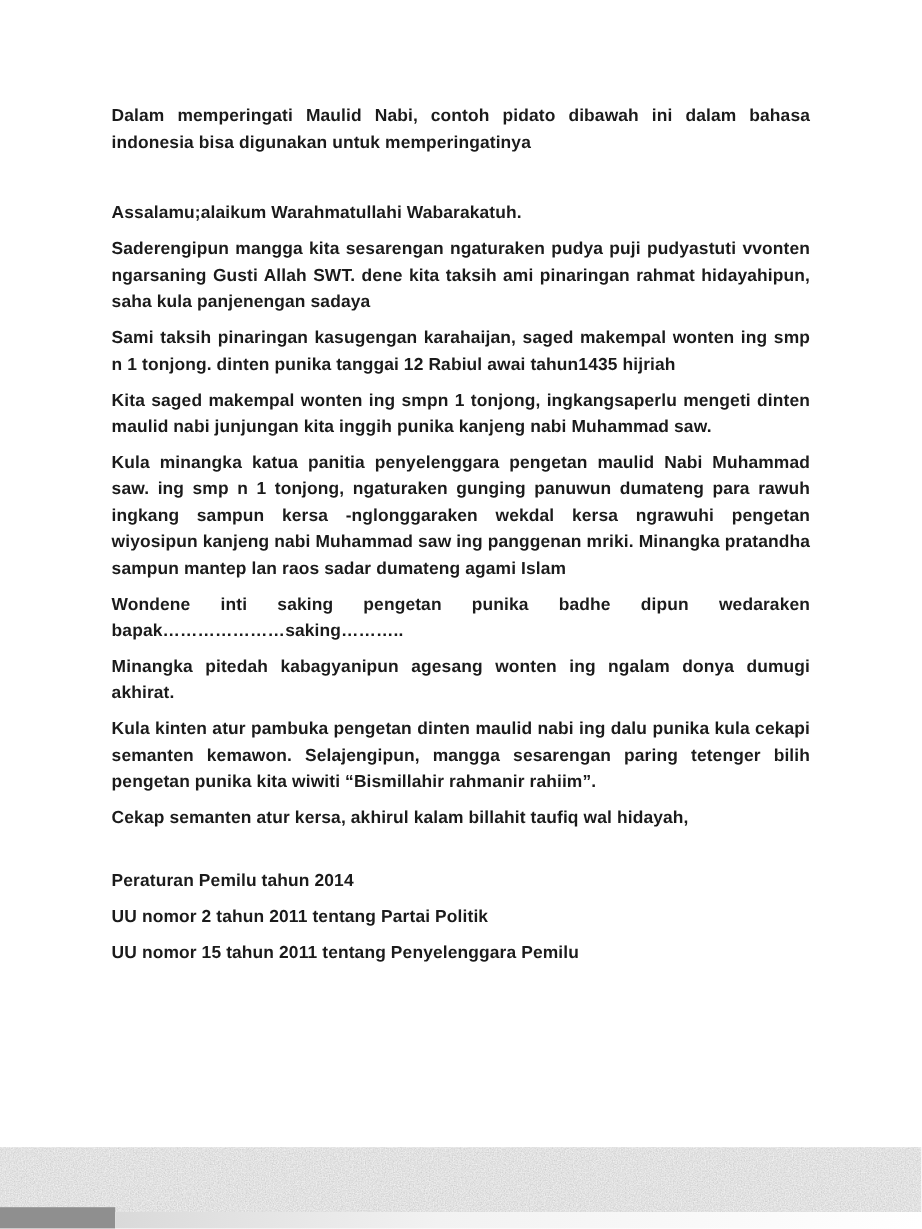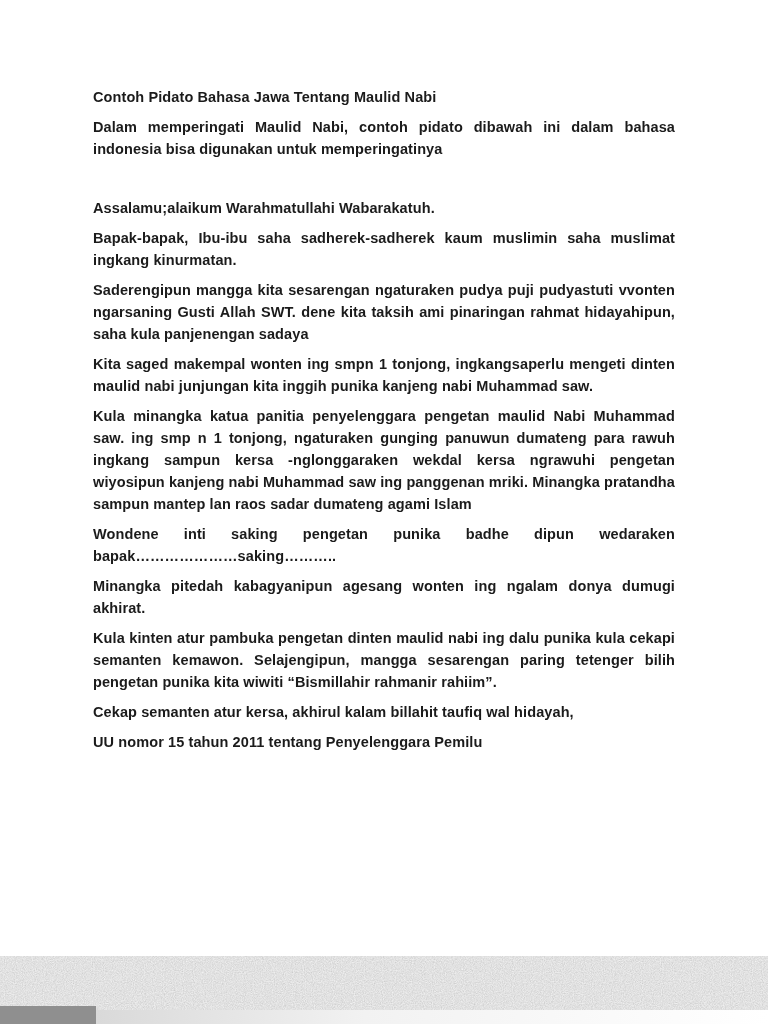--- a/index.html
+++ b/index.html
@@ -56,31 +56,32 @@
     width: 672px;
     height: 14px;
     background: linear-gradient(90deg, #d9d9d9 0%, #f2f2f2 40%, #ffffff 100%);
   }
 </style>
 </head>
 <body>
 
 <div class="page">
   <div class="content">
-    <p class="left">Contoh Pidato Bahasa Jawa Tentang Maulid Nabi</p>
     <p>Dalam memperingati Maulid Nabi, contoh pidato dibawah ini dalam bahasa indonesia bisa digunakan untuk memperingatinya</p>
     <p class="left gap-a">Assalamu;alaikum Warahmatullahi Wabarakatuh.</p>
-    <p>Bapak-bapak, Ibu-ibu saha sadherek-sadherek kaum muslimin saha muslimat ingkang kinurmatan.</p>
     <p>Saderengipun mangga kita sesarengan ngaturaken pudya puji pudyastuti vvonten ngarsaning Gusti Allah SWT. dene kita taksih ami pinaringan rahmat hidayahipun, saha kula panjenengan sadaya</p>
+    <p>Sami taksih pinaringan kasugengan karahaijan, saged makempal wonten ing smp n 1 tonjong. dinten punika tanggai 12 Rabiul awai tahun1435 hijriah</p>
     <p>Kita saged makempal wonten ing smpn 1 tonjong, ingkangsaperlu mengeti dinten maulid nabi junjungan kita inggih punika kanjeng nabi Muhammad saw.</p>
     <p>Kula minangka katua panitia penyelenggara pengetan maulid Nabi Muhammad saw. ing smp n 1 tonjong, ngaturaken gunging panuwun dumateng para rawuh ingkang sampun kersa -nglonggaraken wekdal kersa ngrawuhi pengetan wiyosipun kanjeng nabi Muhammad saw ing panggenan mriki. Minangka pratandha sampun mantep lan raos sadar dumateng agami Islam</p>
     <p>Wondene inti saking pengetan punika badhe dipun wedaraken bapak…………………saking………..</p>
     <p>Minangka pitedah kabagyanipun agesang wonten ing ngalam donya dumugi akhirat.</p>
     <p>Kula kinten atur pambuka pengetan dinten maulid nabi ing dalu punika kula cekapi semanten kemawon. Selajengipun, mangga sesarengan paring tetenger bilih pengetan punika kita wiwiti “Bismillahir rahmanir rahiim”.</p>
     <p>Cekap semanten atur kersa, akhirul kalam billahit taufiq wal hidayah,</p>
+    <p class="left gap-b">Peraturan Pemilu tahun 2014</p>
+    <p class="left">UU nomor 2 tahun 2011 tentang Partai Politik</p>
     <p class="left">UU nomor 15 tahun 2011 tentang Penyelenggara Pemilu</p>
   </div>
 
   <svg class="noise-strip" width="768" height="54" viewBox="0 0 768 54" preserveAspectRatio="none" xmlns="http://www.w3.org/2000/svg">
     <defs>
       <filter id="grain" x="0" y="0" width="100%" height="100%">
         <feTurbulence type="fractalNoise" baseFrequency="0.9" numOctaves="2" seed="7" stitchTiles="stitch"></feTurbulence>
         <feColorMatrix type="saturate" values="0"></feColorMatrix>
         <feComponentTransfer>
           <feFuncR type="linear" slope="0.55" intercept="0.48"></feFuncR>

